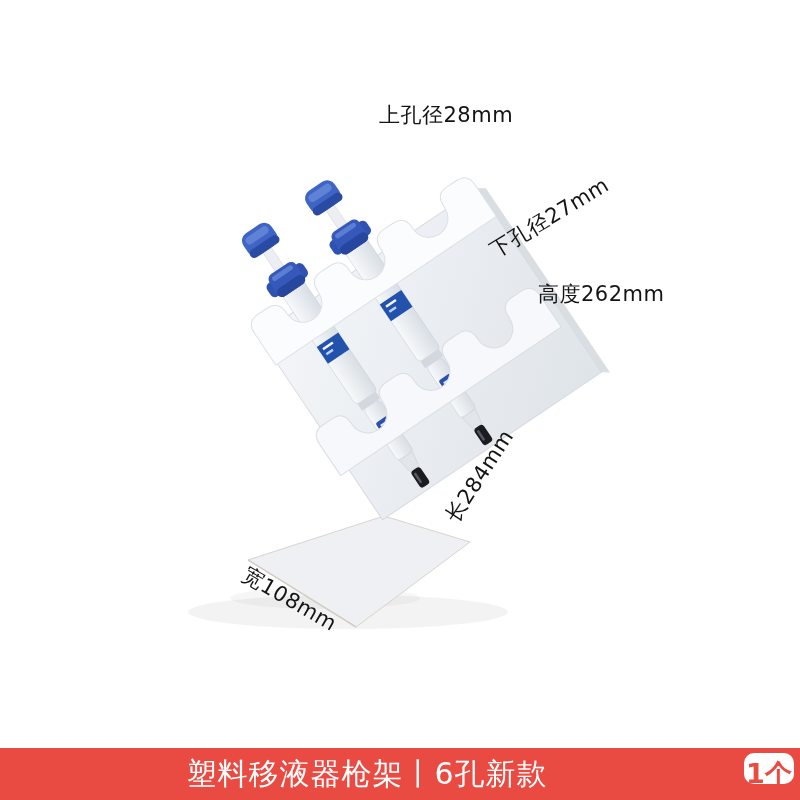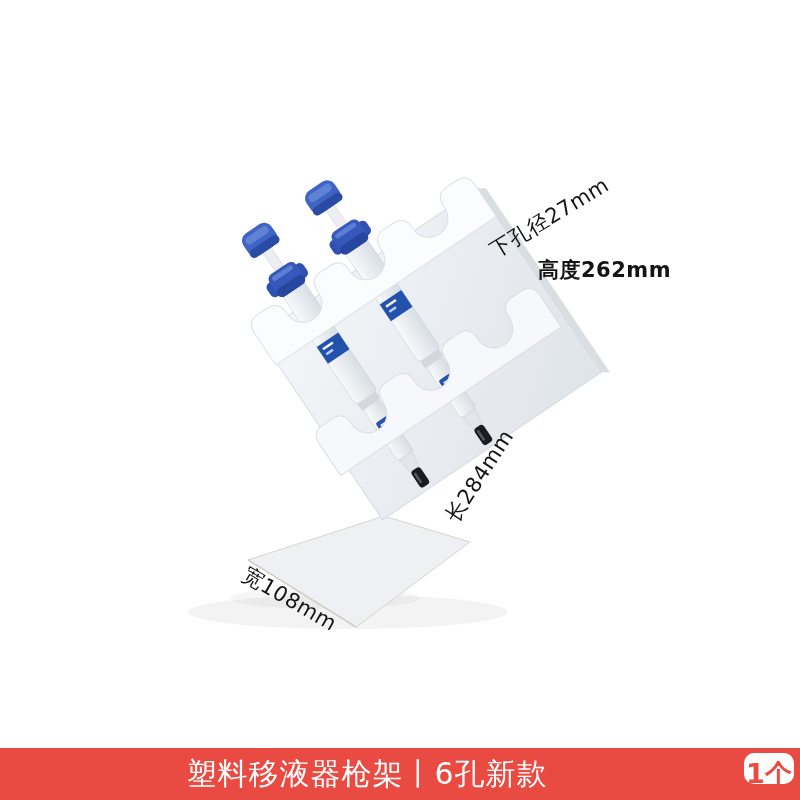--- a/index.html
+++ b/index.html
@@ -26,21 +26,21 @@
   }
   .ann {
     position: absolute;
     font-size: 21px;
     color: #141414;
     white-space: nowrap;
     letter-spacing: 0.5px;
   }
   .ann-top-hole    { left: 379px; top: 101px; }
   .ann-bottom-hole { left: 492px; top: 238px; transform: rotate(-31deg); transform-origin: left center; }
-  .ann-height      { left: 538px; top: 256px; font-weight: bold; }
+  .ann-height      { left: 538px; top: 280px; }
   .ann-length      { left: 451px; top: 506px; transform: rotate(-57deg); transform-origin: left center; }
   .ann-width       { left: 244px; top: 559px; transform: rotate(30deg);  transform-origin: left center; }
   .banner {
     position: absolute;
     left: 0;
     bottom: 0;
     width: 800px;
     height: 52px;
     background: #E94B43;
   }
@@ -143,20 +143,21 @@
       <g transform="translate(-8,128)">
         <rect x="0" y="57" width="266" height="7" fill="#dfe4e9" opacity="0.9"></rect>
         <use href="#bracket" fill="#f6f8fb" stroke="#d9dee4" stroke-width="1"></use>
       </g>
 
       <use href="#pipette-top" transform="translate(57,0)"></use>
       <use href="#pipette-top" transform="translate(133,0)"></use>
     </g>
   </svg>
 
+  <div class="ann ann-top-hole" style="color: rgb(20, 20, 20);">上孔径28mm</div>
   <div class="ann ann-bottom-hole" style="color: rgb(20, 20, 20);">下孔径27mm</div>
   <div class="ann ann-height" style="color: rgb(20, 20, 20);">高度262mm</div>
   <div class="ann ann-length" style="color: rgb(20, 20, 20);">长284mm</div>
   <div class="ann ann-width" style="color: rgb(20, 20, 20);">宽108mm</div>
 
   <div class="banner" style="background: rgb(233, 75, 67);">
     <div class="banner-title" style="color: rgb(255, 255, 255);">塑料移液器枪架丨6孔新款</div>
     <div class="qty-badge" style="background: rgb(255, 255, 255); color: rgb(233, 75, 67);">1个</div>
   </div>
 

